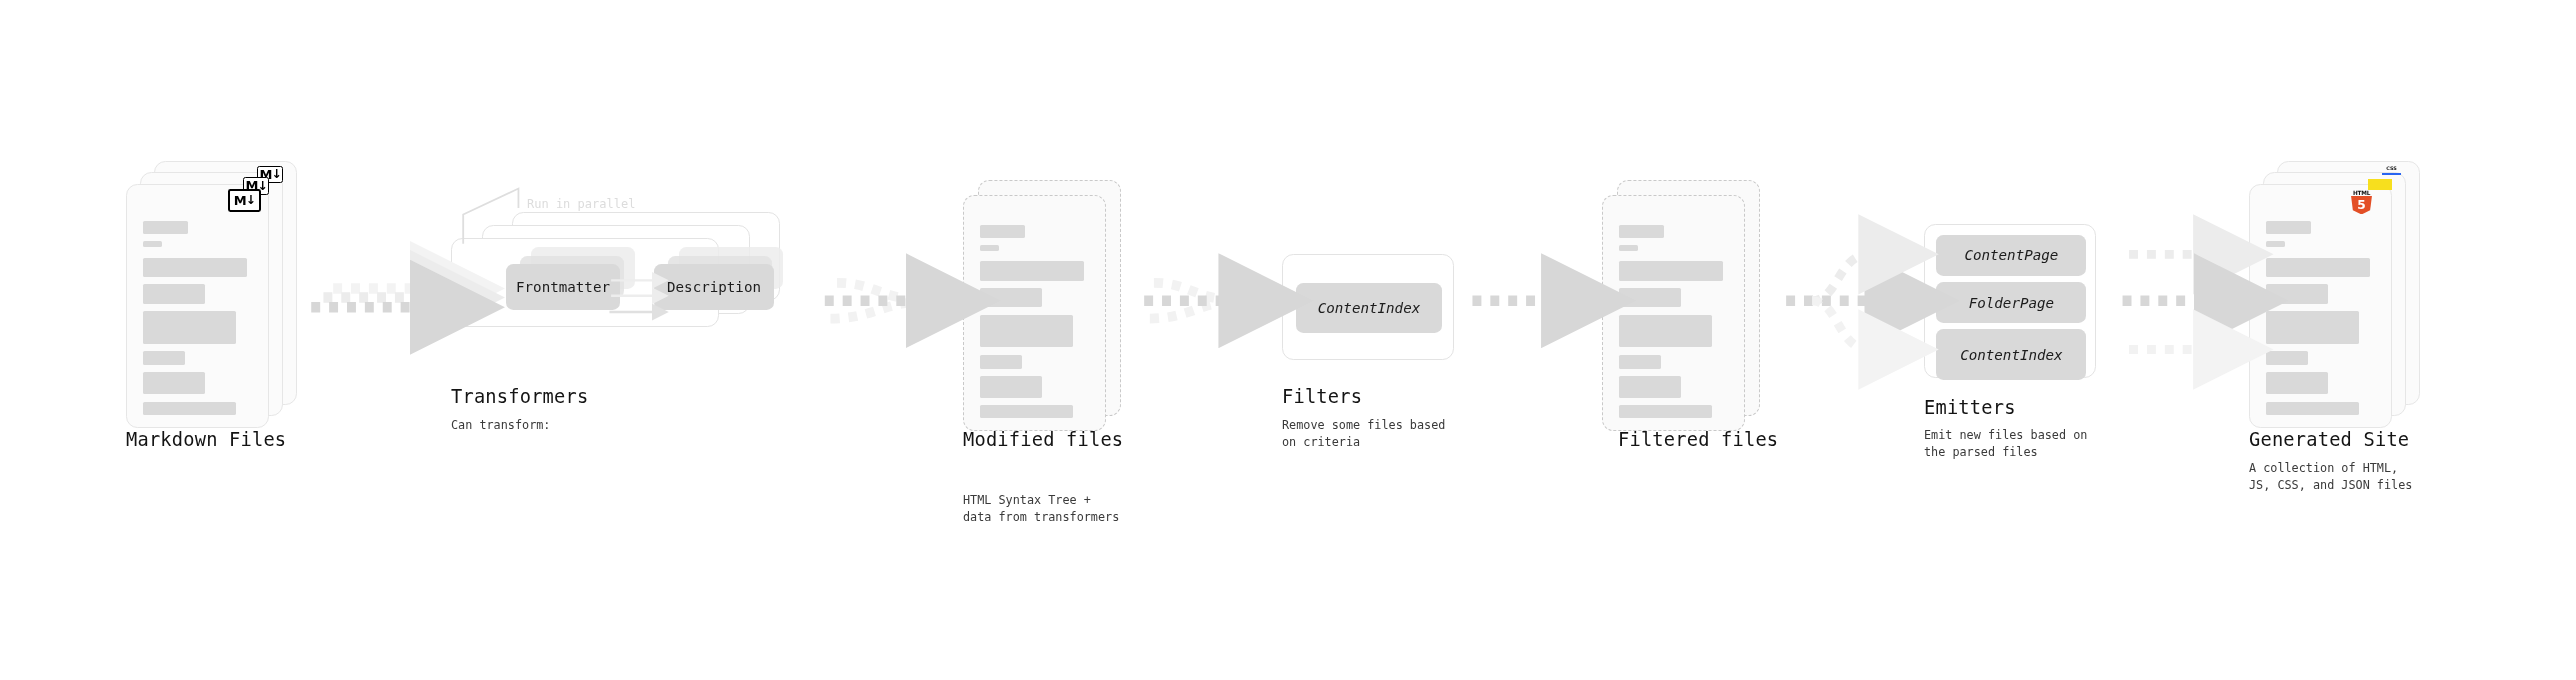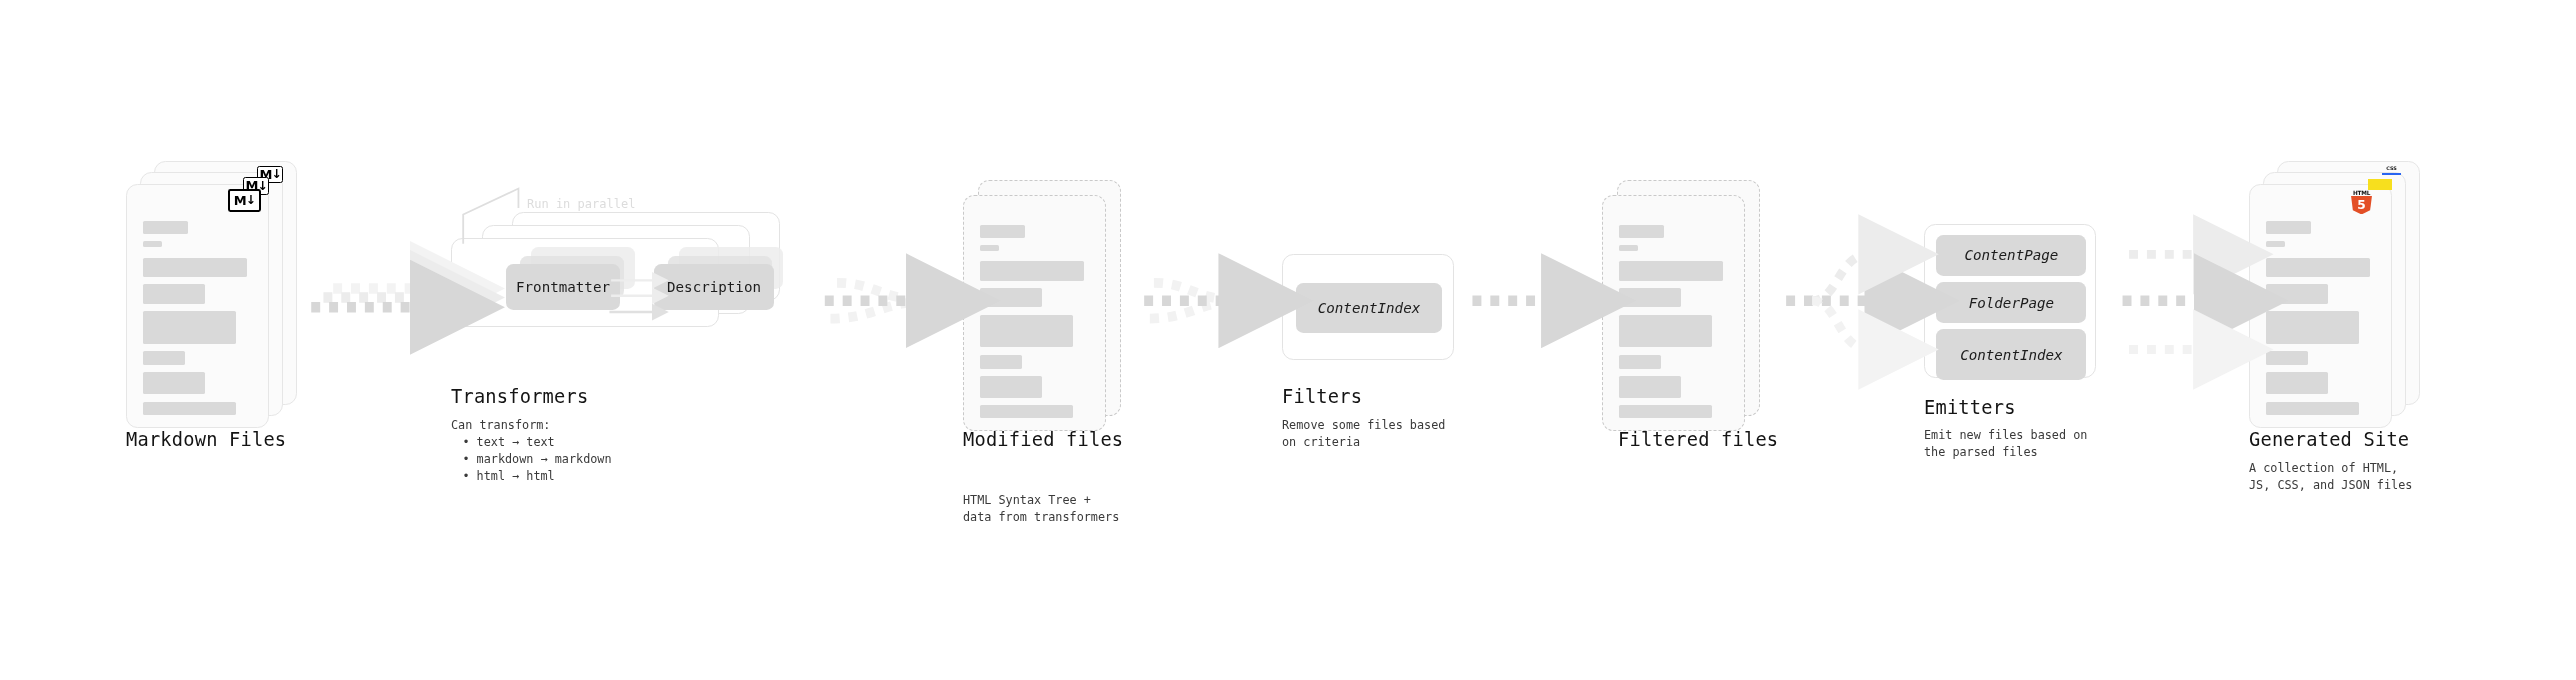--- a/index.html
+++ b/index.html
@@ -234,25 +234,20 @@
     <div class="chip ghost2" style="left:228px; top:42px; width:104px; height:42px;"></div>
     <div class="chip ghost1" style="left:69px; top:51px; width:104px; height:42px;"></div>
     <div class="chip ghost1" style="left:217px; top:51px; width:104px; height:42px;"></div>
 
     <div class="chip" style="left:55px; top:59px; width:114px; height:46px;">Frontmatter</div>
     <div class="chip" style="left:203px; top:59px; width:120px; height:46px;">Description</div>
   </div>
   <div class="parallel-label" style="left:527px; top:197px;">Run in parallel</div>
   <div class="title" style="left:451px; top:386px;">Transformers</div>
   <div class="sub" style="left:451px; top:417px;">Can transform:</div>
-  <div class="sub-list" style="left:451px; top:434px;">
-    <div class="li">• text → text</div>
-    <div class="li">• markdown → markdown</div>
-    <div class="li">• html → html</div>
-  </div>
 
   <div class="node" style="left:963px; top:180px;">
     <div class="doc-stack" style="width:175px;height:252px;">
       <div class="doc dashed" style="left:14.6px; top:0px; width:143px; height:236px;"></div>
       <div class="doc dashed" style="left:0px; top:14.6px; width:143px; height:236px;">
         <div class="doc-body" style="padding-top:29px;">
           <div class="sk" style="width:45px;height:13px;"></div>
           <div class="sk" style="width:18.7px;height:5.7px;margin-bottom:10.6px;"></div>
           <div class="sk" style="width:104px;height:19.5px;"></div>
           <div class="sk" style="width:62px;height:19.5px;"></div>

